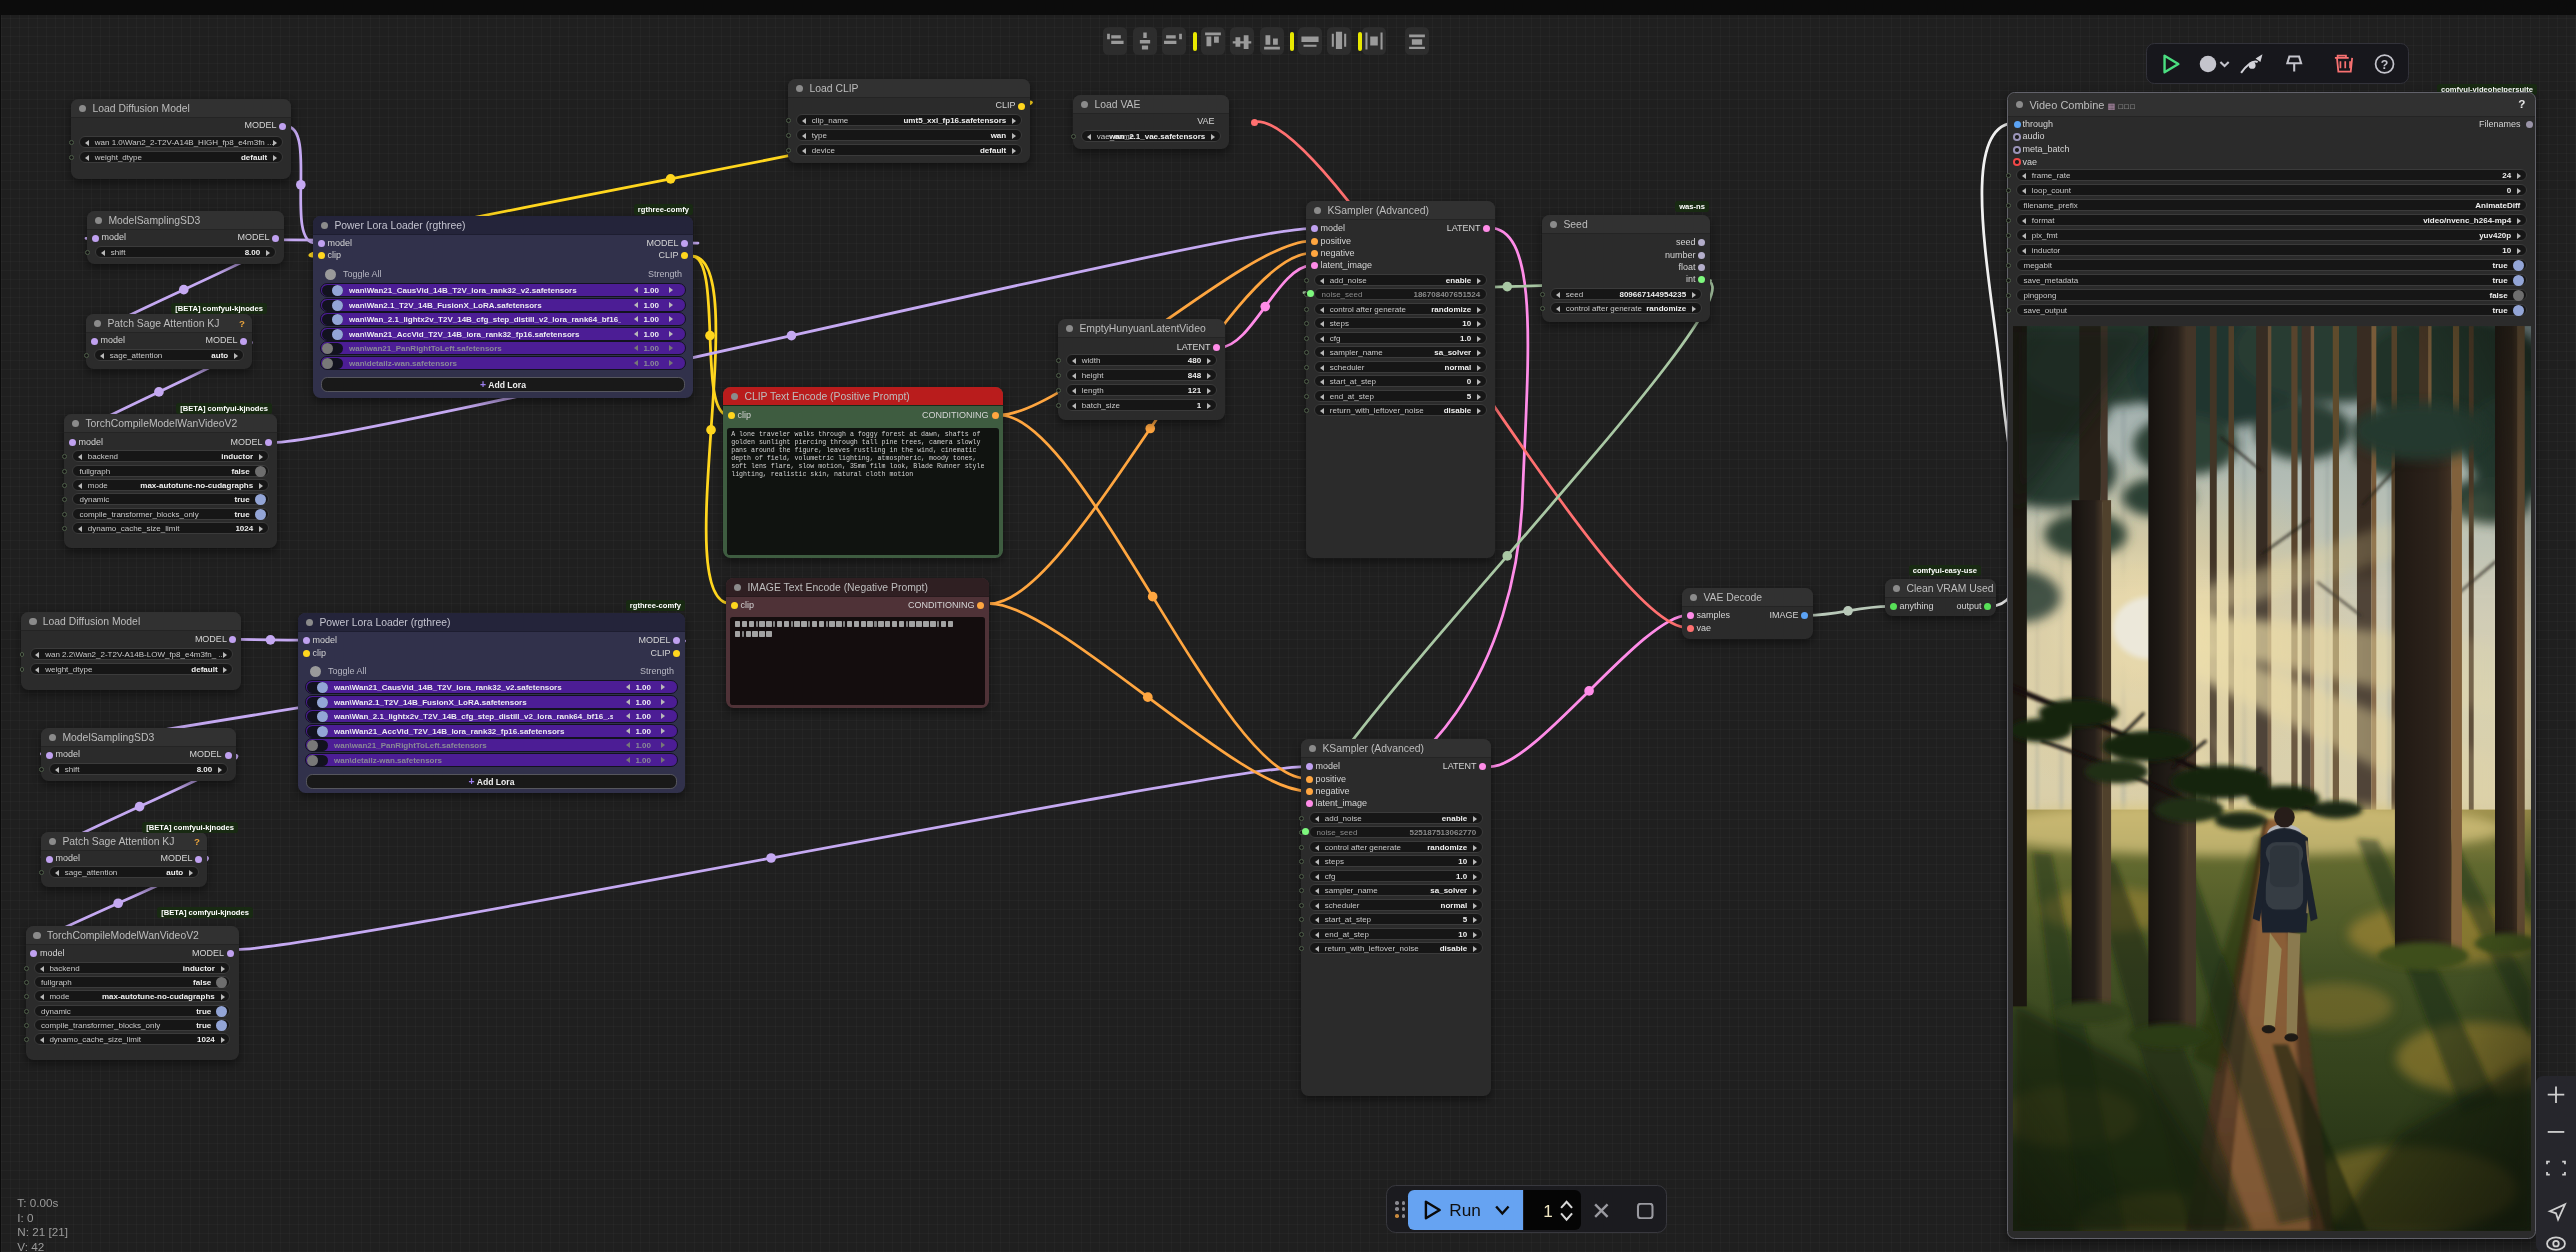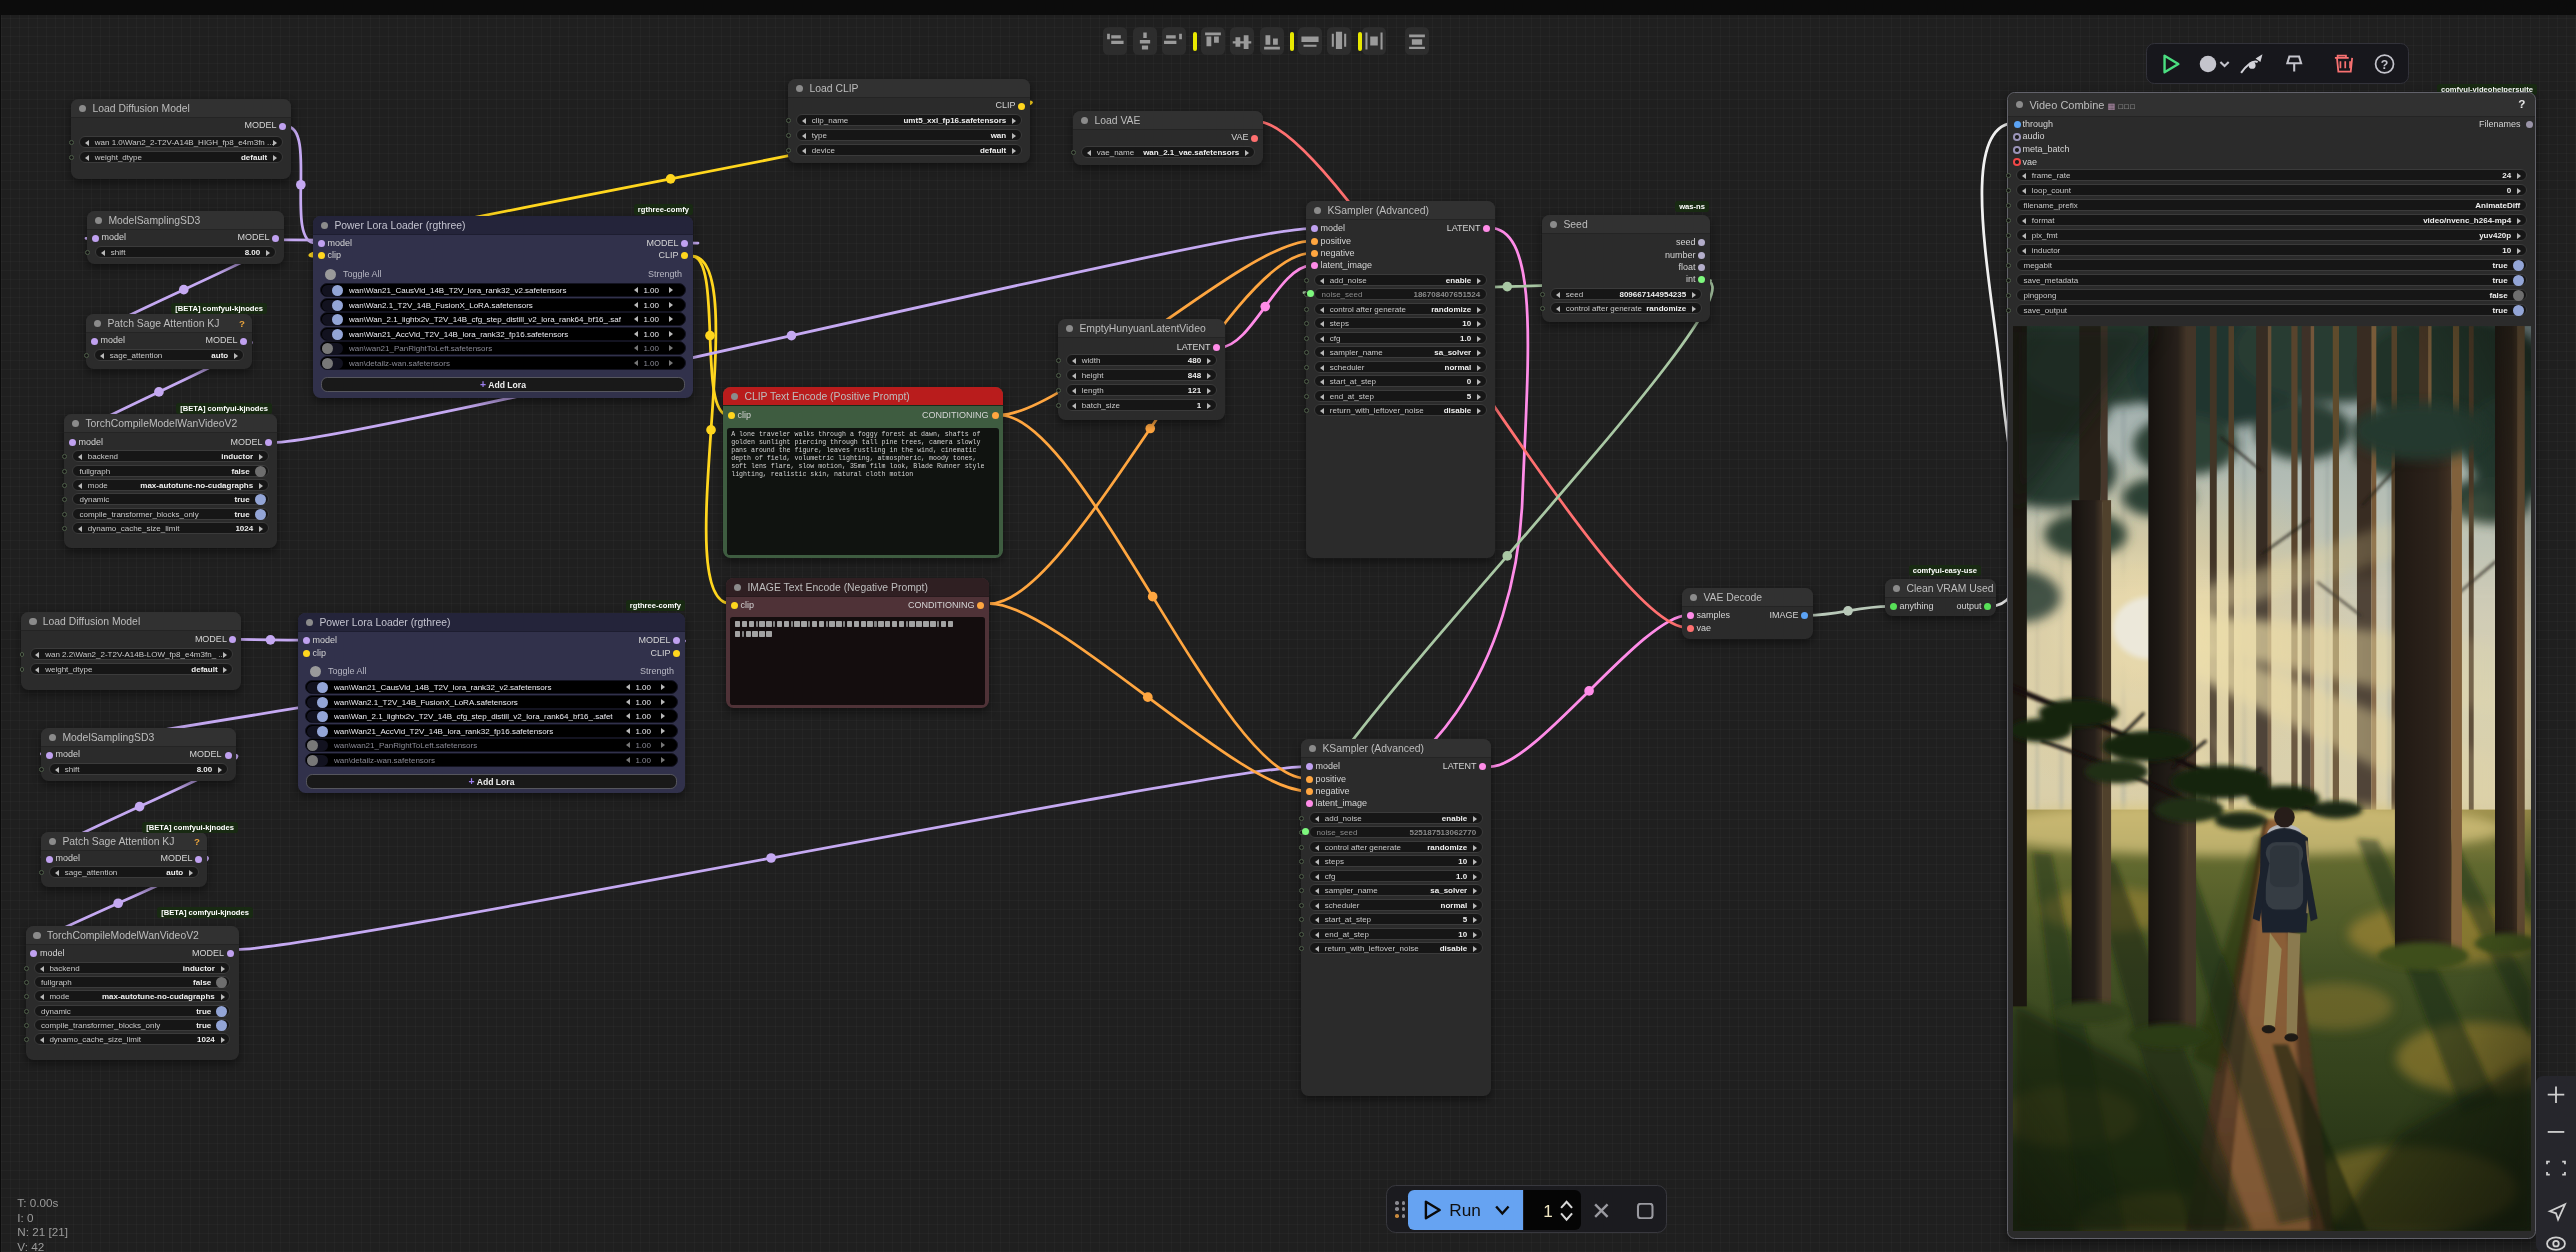--- a/index.html
+++ b/index.html
@@ -32,22 +32,22 @@
  border:3.1px solid transparent;border-left:4.8px solid #b9b9b9;border-right:none}
 .rg{position:absolute;left:-2.8px;width:4.8px;height:4.8px;border:1px solid #4f5f4a;
  border-radius:50%;background:#151515}
 .badge{position:absolute;background:#182a12;color:#fff;font-weight:bold;
  font-size:7.6px;padding:0.7px 4.1px 1.4px;border-radius:2.8px;white-space:nowrap}
 .tg{position:absolute;width:11px;height:11px;border-radius:50%}
 .gray{color:#82828e}
 .plnode{background:#31314b}
 .plnode .hd{background:#24243a;border-bottom:0.7px solid #1d1d30}
 .plnode .hd b{color:#c3c3cf}
-.lr{position:absolute;left:7px;right:7px;height:14px;background:#000000;
- border:0.7px solid #131320;border-radius:7px;font-size:8px;font-weight:normal;
+.lr{position:absolute;left:7px;right:7px;height:14px;background:#4c1d95;
+ border:0.7px solid #131320;border-radius:7px;font-size:8px;font-weight:bold;
  color:#ececf2;line-height:11px;white-space:nowrap}
 .lr .nm{position:absolute;left:28px;top:0.7px;right:64px;overflow:hidden}
 .sq{display:inline-block;width:5.5px;height:6.2px;background:#a2a2a2;
  border-radius:0.7px;margin:0 0.7px}
 .sq.c{width:2.4px;background:#808080}
 .gnode{background:#3e5c40}
 .gnode .hd{background:#b91c1c;border-bottom:0.7px solid #1a2c1b}
 .rnode{background:#4f3237}
 .rnode .hd{background:#2f1f22;border-bottom:0.7px solid #281a1d}
 .ta{position:absolute;border-radius:2.8px;font-family:"Liberation Mono",monospace;
@@ -471,21 +471,21 @@
       <span class="v">wan</span>
     </div>
     <div class="w" style="top:65px">
       <i class="rg" style="top:2.8px;left:-11px"></i>
       <i class="al"></i>
       <i class="ar"></i>
       <span class="l">device</span>
       <span class="v">default</span>
     </div>
   </div>
-<div class="node " style="left:1073px;top:111px;width:190px;height:54px">
+<div class="node " style="left:1073px;top:95px;width:156px;height:54px">
     <div class="hd">
       <i class="c"></i>
       <b>Load VAE</b>
     </div>
     <i class="d" style="left:178px;top:23.5px;background:#ff7070"></i>
     <span class="or" style="right:14.5px;top:21.4px">VAE</span>
     <div class="w" style="top:35px">
       <i class="rg" style="top:2.8px;left:-11px"></i>
       <i class="al"></i>
       <i class="ar"></i>

